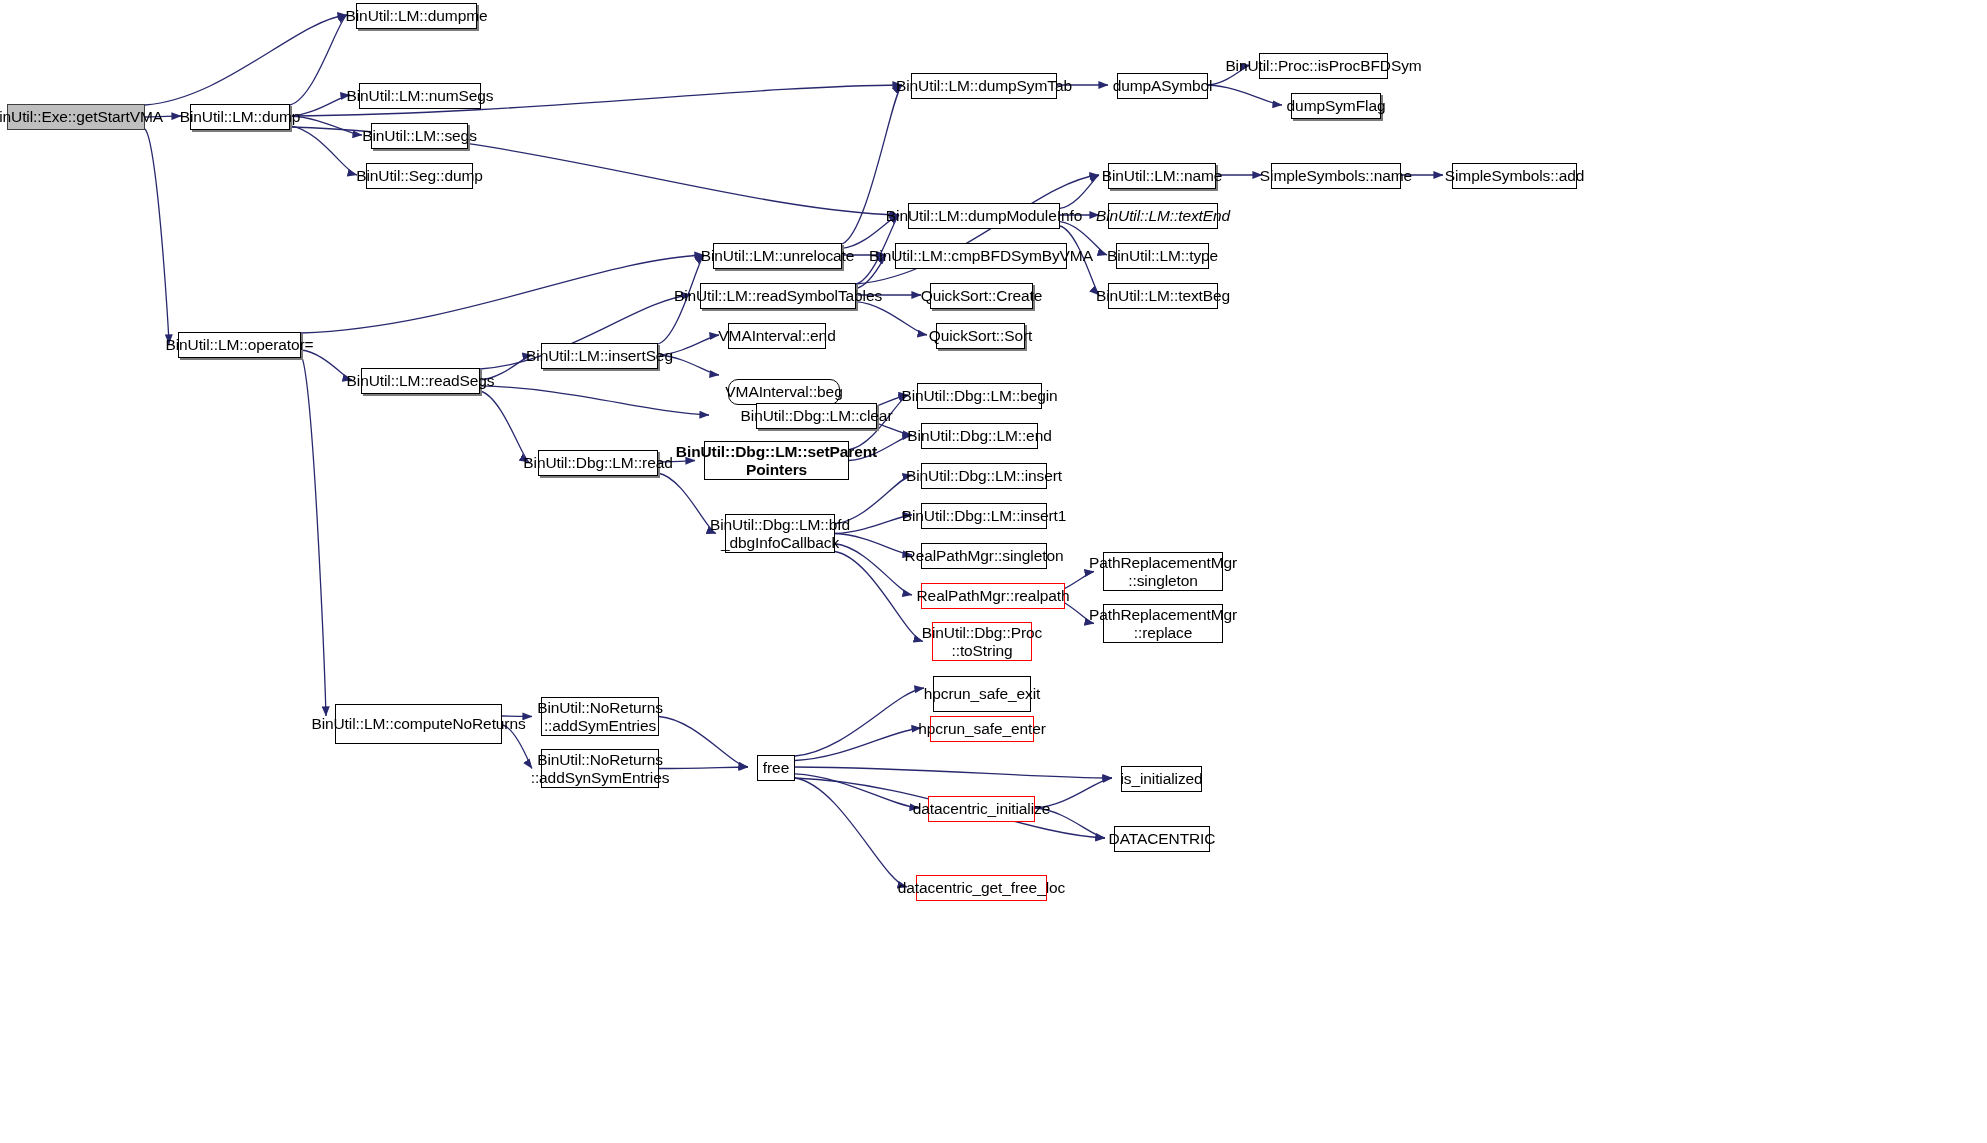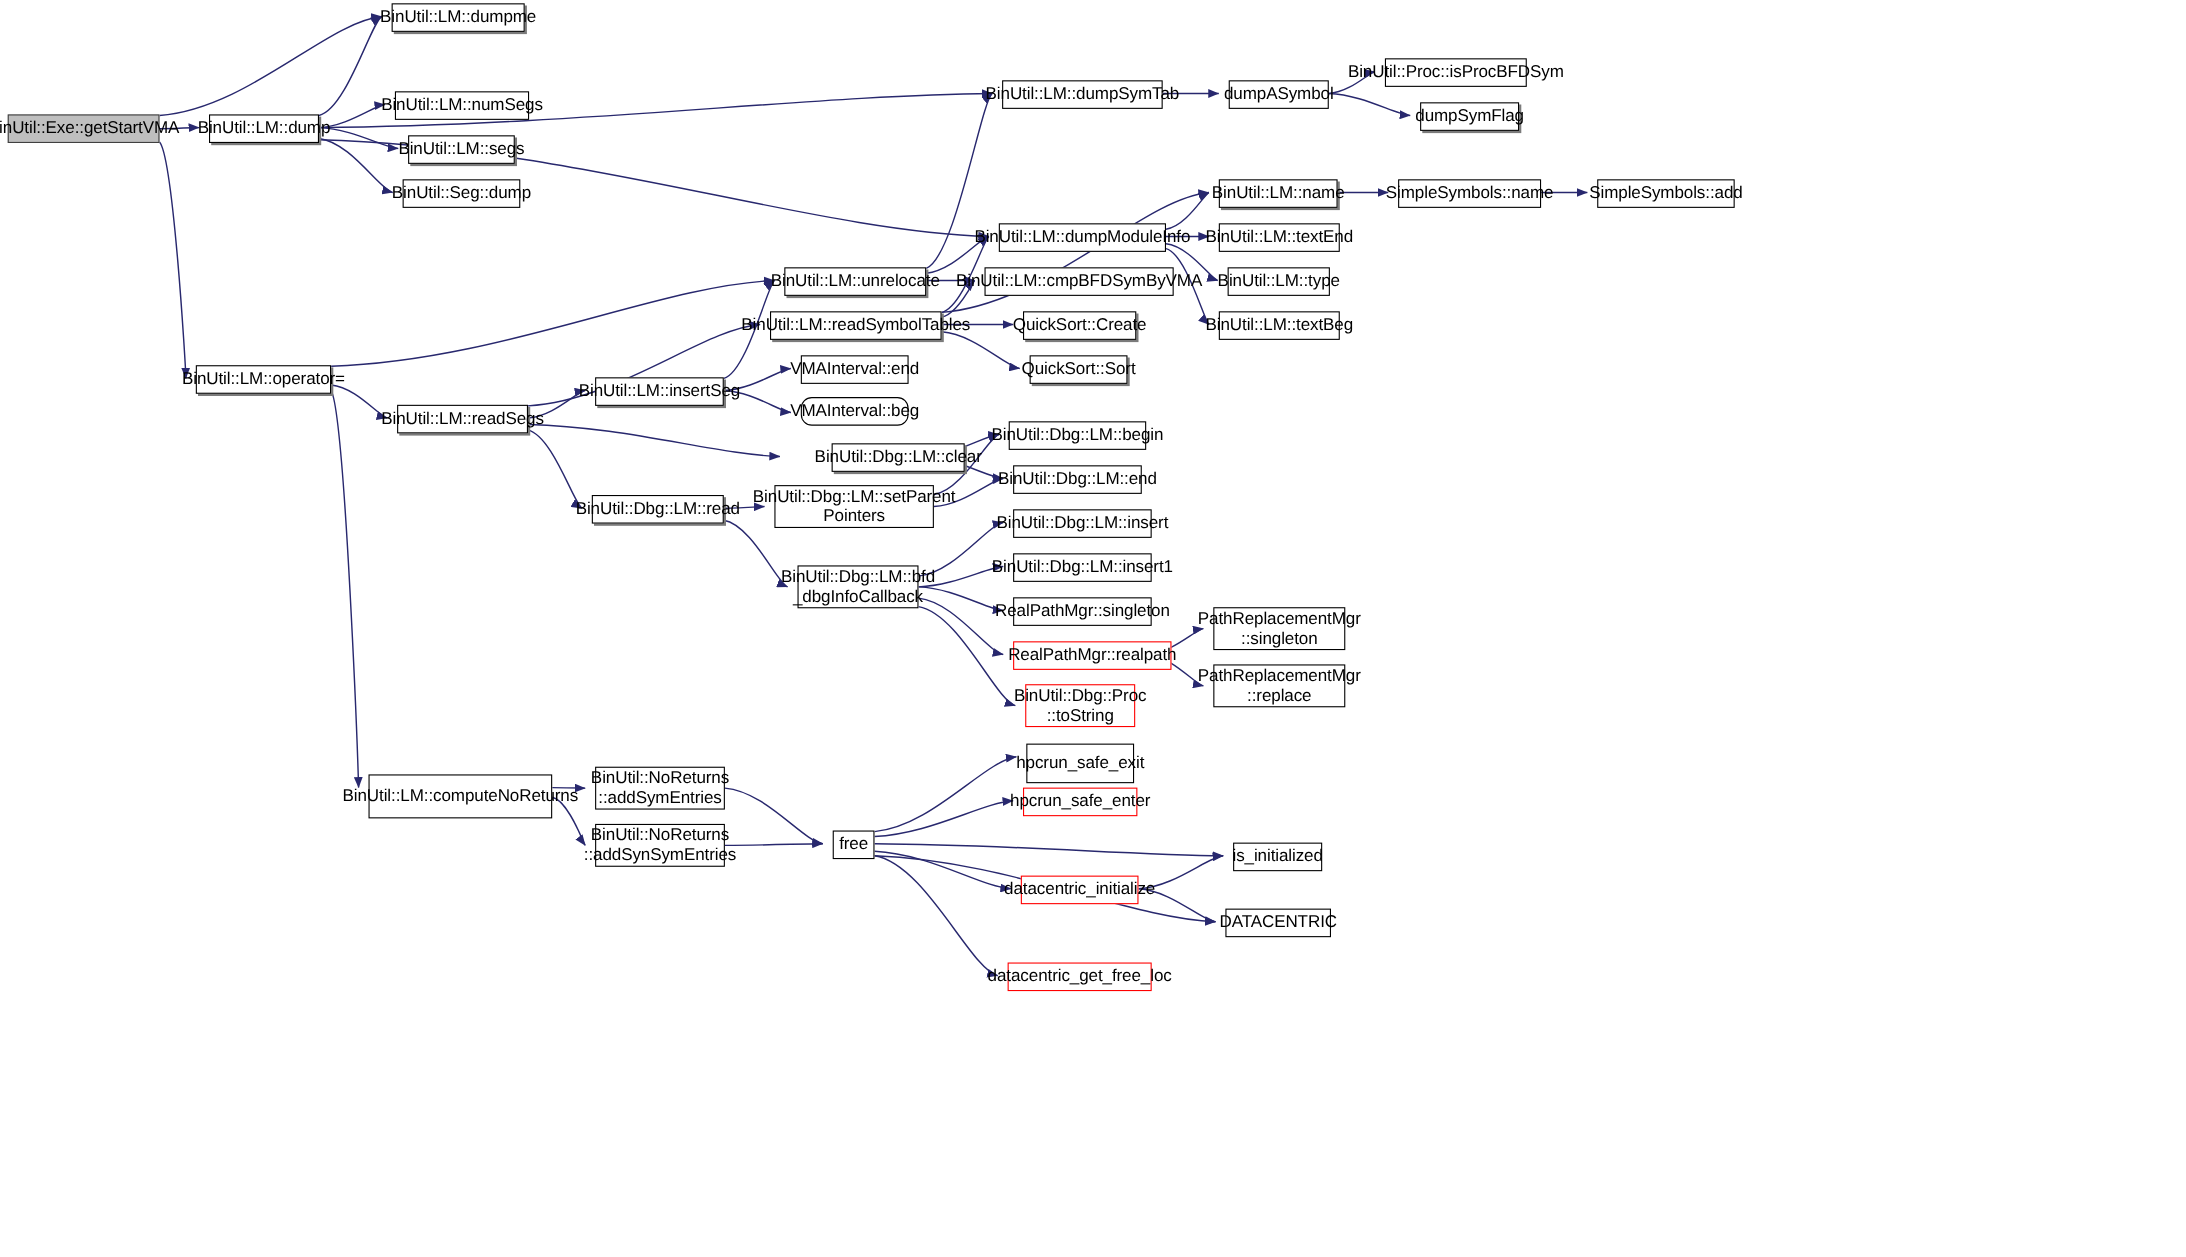--- a/index.html
+++ b/index.html
@@ -133,38 +133,38 @@
     <div class="node shadow" style="left: 371px; top: 123px; width: 97px; height: 24px;">BinUtil::LM::segs</div>
     <div class="node" style="left: 366px; top: 163px; width: 107px; height: 24px;">BinUtil::Seg::dump</div>
     <div class="node" style="left: 911px; top: 73px; width: 146px; height: 24px;">BinUtil::LM::dumpSymTab</div>
     <div class="node" style="left: 1117px; top: 73px; width: 91px; height: 24px;">dumpASymbol</div>
     <div class="node" style="left: 1259px; top: 53px; width: 129px; height: 24px;">BinUtil::Proc::isProcBFDSym</div>
     <div class="node shadow" style="left: 1291px; top: 93px; width: 90px; height: 24px;">dumpSymFlag</div>
     <div class="node shadow" style="left: 1108px; top: 163px; width: 108px; height: 24px;">BinUtil::LM::name</div>
     <div class="node" style="left: 1271px; top: 163px; width: 130px; height: 24px;">SimpleSymbols::name</div>
     <div class="node" style="left: 1452px; top: 163px; width: 125px; height: 24px;">SimpleSymbols::add</div>
     <div class="node" style="left: 908px; top: 203px; width: 152px; height: 24px;">BinUtil::LM::dumpModuleInfo</div>
-    <div class="node" style="left: 1108px; top: 203px; width: 110px; height: 24px;">BinUtil::LM::textEnd</div>
+    <div class="node" style="left: 1108px; top: 203px; width: 110px; height: 24px; font-style: italic;">BinUtil::LM::textEnd</div>
     <div class="node" style="left: 1116px; top: 243px; width: 93px; height: 24px;">BinUtil::LM::type</div>
     <div class="node" style="left: 1108px; top: 283px; width: 110px; height: 24px;">BinUtil::LM::textBeg</div>
     <div class="node shadow" style="left: 713px; top: 243px; width: 129px; height: 24px;">BinUtil::LM::unrelocate</div>
     <div class="node" style="left: 895px; top: 243px; width: 172px; height: 24px;">BinUtil::LM::cmpBFDSymByVMA</div>
     <div class="node shadow" style="left: 700px; top: 283px; width: 156px; height: 24px;">BinUtil::LM::readSymbolTables</div>
     <div class="node shadow" style="left: 930px; top: 283px; width: 103px; height: 24px;">QuickSort::Create</div>
     <div class="node shadow" style="left: 936px; top: 323px; width: 89px; height: 24px;">QuickSort::Sort</div>
     <div class="node shadow" style="left: 178px; top: 332px; width: 123px; height: 24px;">BinUtil::LM::operator=</div>
     <div class="node shadow" style="left: 541px; top: 343px; width: 117px; height: 24px;">BinUtil::LM::insertSeg</div>
     <div class="node" style="left: 728px; top: 323px; width: 98px; height: 24px;">VMAInterval::end</div>
-    <div class="node" style="left: 728px; top: 361px; width: 98px; height: 24px; border-radius: 10px;">VMAInterval::beg</div>
+    <div class="node" style="left: 728px; top: 379px; width: 112px; height: 24px; border-radius: 10px;">VMAInterval::beg</div>
     <div class="node shadow" style="left: 361px; top: 368px; width: 119px; height: 24px;">BinUtil::LM::readSegs</div>
     <div class="node" style="left: 917px; top: 383px; width: 125px; height: 24px;">BinUtil::Dbg::LM::begin</div>
     <div class="node shadow" style="left: 718px; top: 403px; width: 121px; height: 24px; margin-left: 38px;">BinUtil::Dbg::LM::clear</div>
     <div class="node" style="left: 921px; top: 423px; width: 117px; height: 24px;">BinUtil::Dbg::LM::end</div>
     <div class="node shadow" style="left: 538px; top: 450px; width: 120px; height: 24px;">BinUtil::Dbg::LM::read</div>
-    <div class="node" style="left: 704px; top: 441px; width: 145px; height: 39px;">BinUtil::Dbg::LM::setParent
+    <div class="node" style="left: 704px; top: 441px; width: 145px; height: 39px; font-weight: bold;">BinUtil::Dbg::LM::setParent
 Pointers</div>
     <div class="node" style="left: 921px; top: 463px; width: 126px; height: 24px;">BinUtil::Dbg::LM::insert</div>
     <div class="node" style="left: 921px; top: 503px; width: 126px; height: 24px;">BinUtil::Dbg::LM::insert1</div>
     <div class="node" style="left: 921px; top: 543px; width: 126px; height: 24px;">RealPathMgr::singleton</div>
     <div class="node" style="left: 725px; top: 514px; width: 110px; height: 39px;">BinUtil::Dbg::LM::bfd
 _dbgInfoCallback</div>
     <div class="node red" style="left: 921px; top: 583px; width: 144px; height: 24px;">RealPathMgr::realpath</div>
     <div class="node" style="left: 1103px; top: 552px; width: 120px; height: 39px;">PathReplacementMgr
 ::singleton</div>
     <div class="node" style="left: 1103px; top: 604px; width: 120px; height: 39px;">PathReplacementMgr

